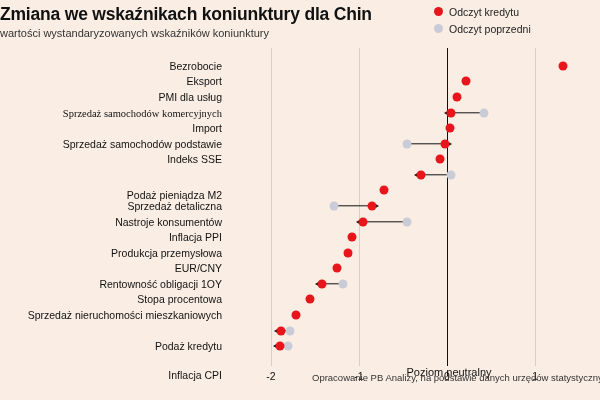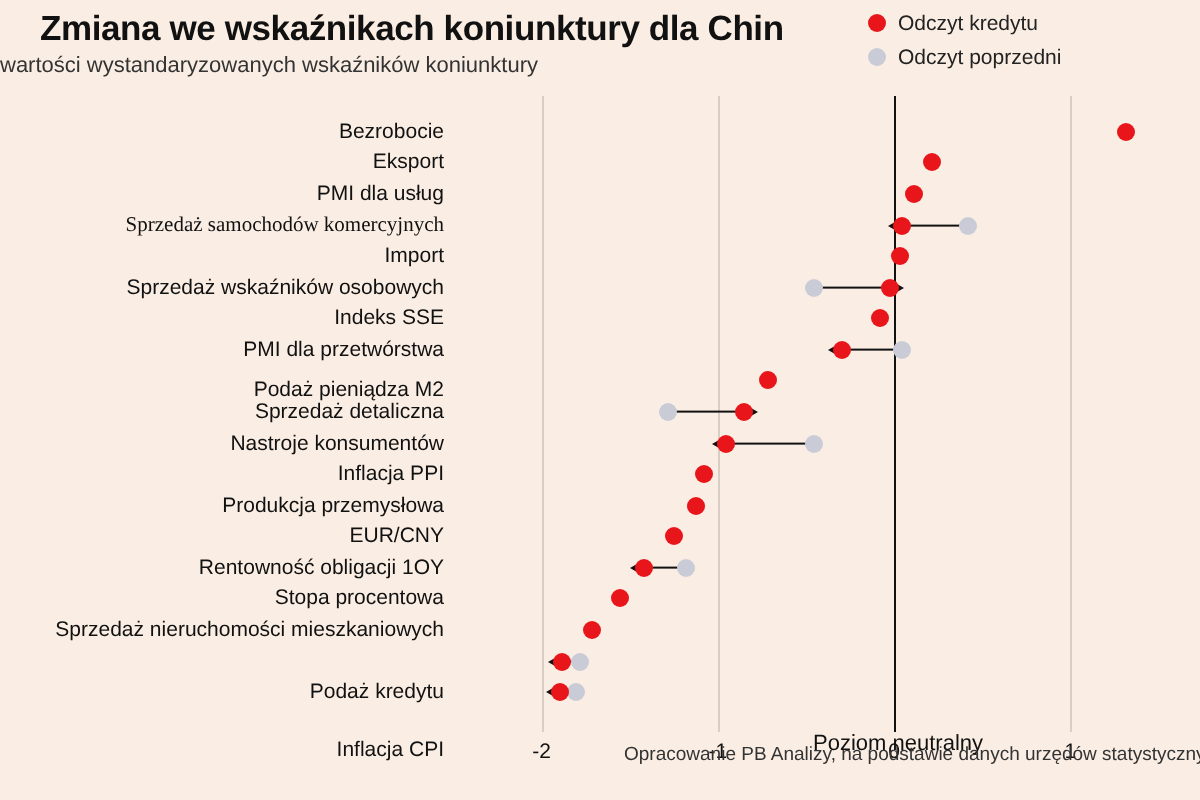--- a/index.html
+++ b/index.html
@@ -22,21 +22,20 @@
   }
   .title {
     position: absolute;
     left: 0px;
     top: 4px;
     font-size: 17.5px;
     font-weight: bold;
     color: #111111;
     letter-spacing: -0.2px;
     white-space: nowrap;
-    padding-left: 20px;
   }
   .subtitle {
     position: absolute;
     left: 0px;
     top: 27px;
     font-size: 11px;
     color: #333333;
     white-space: nowrap;
   }
   .legend {
@@ -180,23 +179,22 @@
       <div class="x-tick" style="left: 30.8354px;">-2</div>
       <div class="x-tick" style="left: 118.937px;">-1</div>
       <div class="x-tick" style="left: 207.038px;">0</div>
       <div class="x-tick" style="left: 295.139px;">1</div>
       <div class="neutral-label" style="left: 209.038px;">Poziom neutralny</div>
       <div class="row-label" style="top: 17.7895px;">Bezrobocie</div>
       <div class="row-label" style="top: 33.3684px;">Eksport</div>
       <div class="row-label" style="top: 48.9474px;">PMI dla usług</div>
       <div class="row-label" style="top: 64.5263px; font-family: Liberation Serif, serif;">Sprzedaż samochodów komercyjnych</div>
       <div class="row-label" style="top: 80.1053px;">Import</div>
-      <div class="row-label" style="top: 95.6842px;">Sprzedaż wskaźników osobowych</div>
+      <div class="row-label" style="top: 95.6842px;">Sprzedaż samochodów podstawie</div>
       <div class="row-label" style="top: 111.263px;">Indeks SSE</div>
-      <div class="row-label" style="top: 126.842px;">PMI dla przetwórstwa</div>
       <div class="row-label" style="top: 147px;">Podaż pieniądza M2</div>
       <div class="row-label" style="top: 173.579px;">Nastroje konsumentów</div>
       <div class="row-label" style="top: 158px;">Sprzedaż detaliczna</div>
       <div class="row-label" style="top: 189.158px;">Inflacja PPI</div>
       <div class="row-label" style="top: 204.737px;">Produkcja przemysłowa</div>
       <div class="row-label" style="top: 220.316px; margin-left: 18px;">EUR/CNY</div>
       <div class="row-label" style="top: 235.895px; text-align: right;">Rentowność obligacji 1OY</div>
       <div class="row-label" style="top: 251.474px;">Stopa procentowa</div>
       <div class="row-label" style="top: 267.053px;">Sprzedaż nieruchomości mieszkaniowych</div>
       <div class="row-label" style="top: 282.632px; margin-top: 44px;">Inflacja CPI</div>

